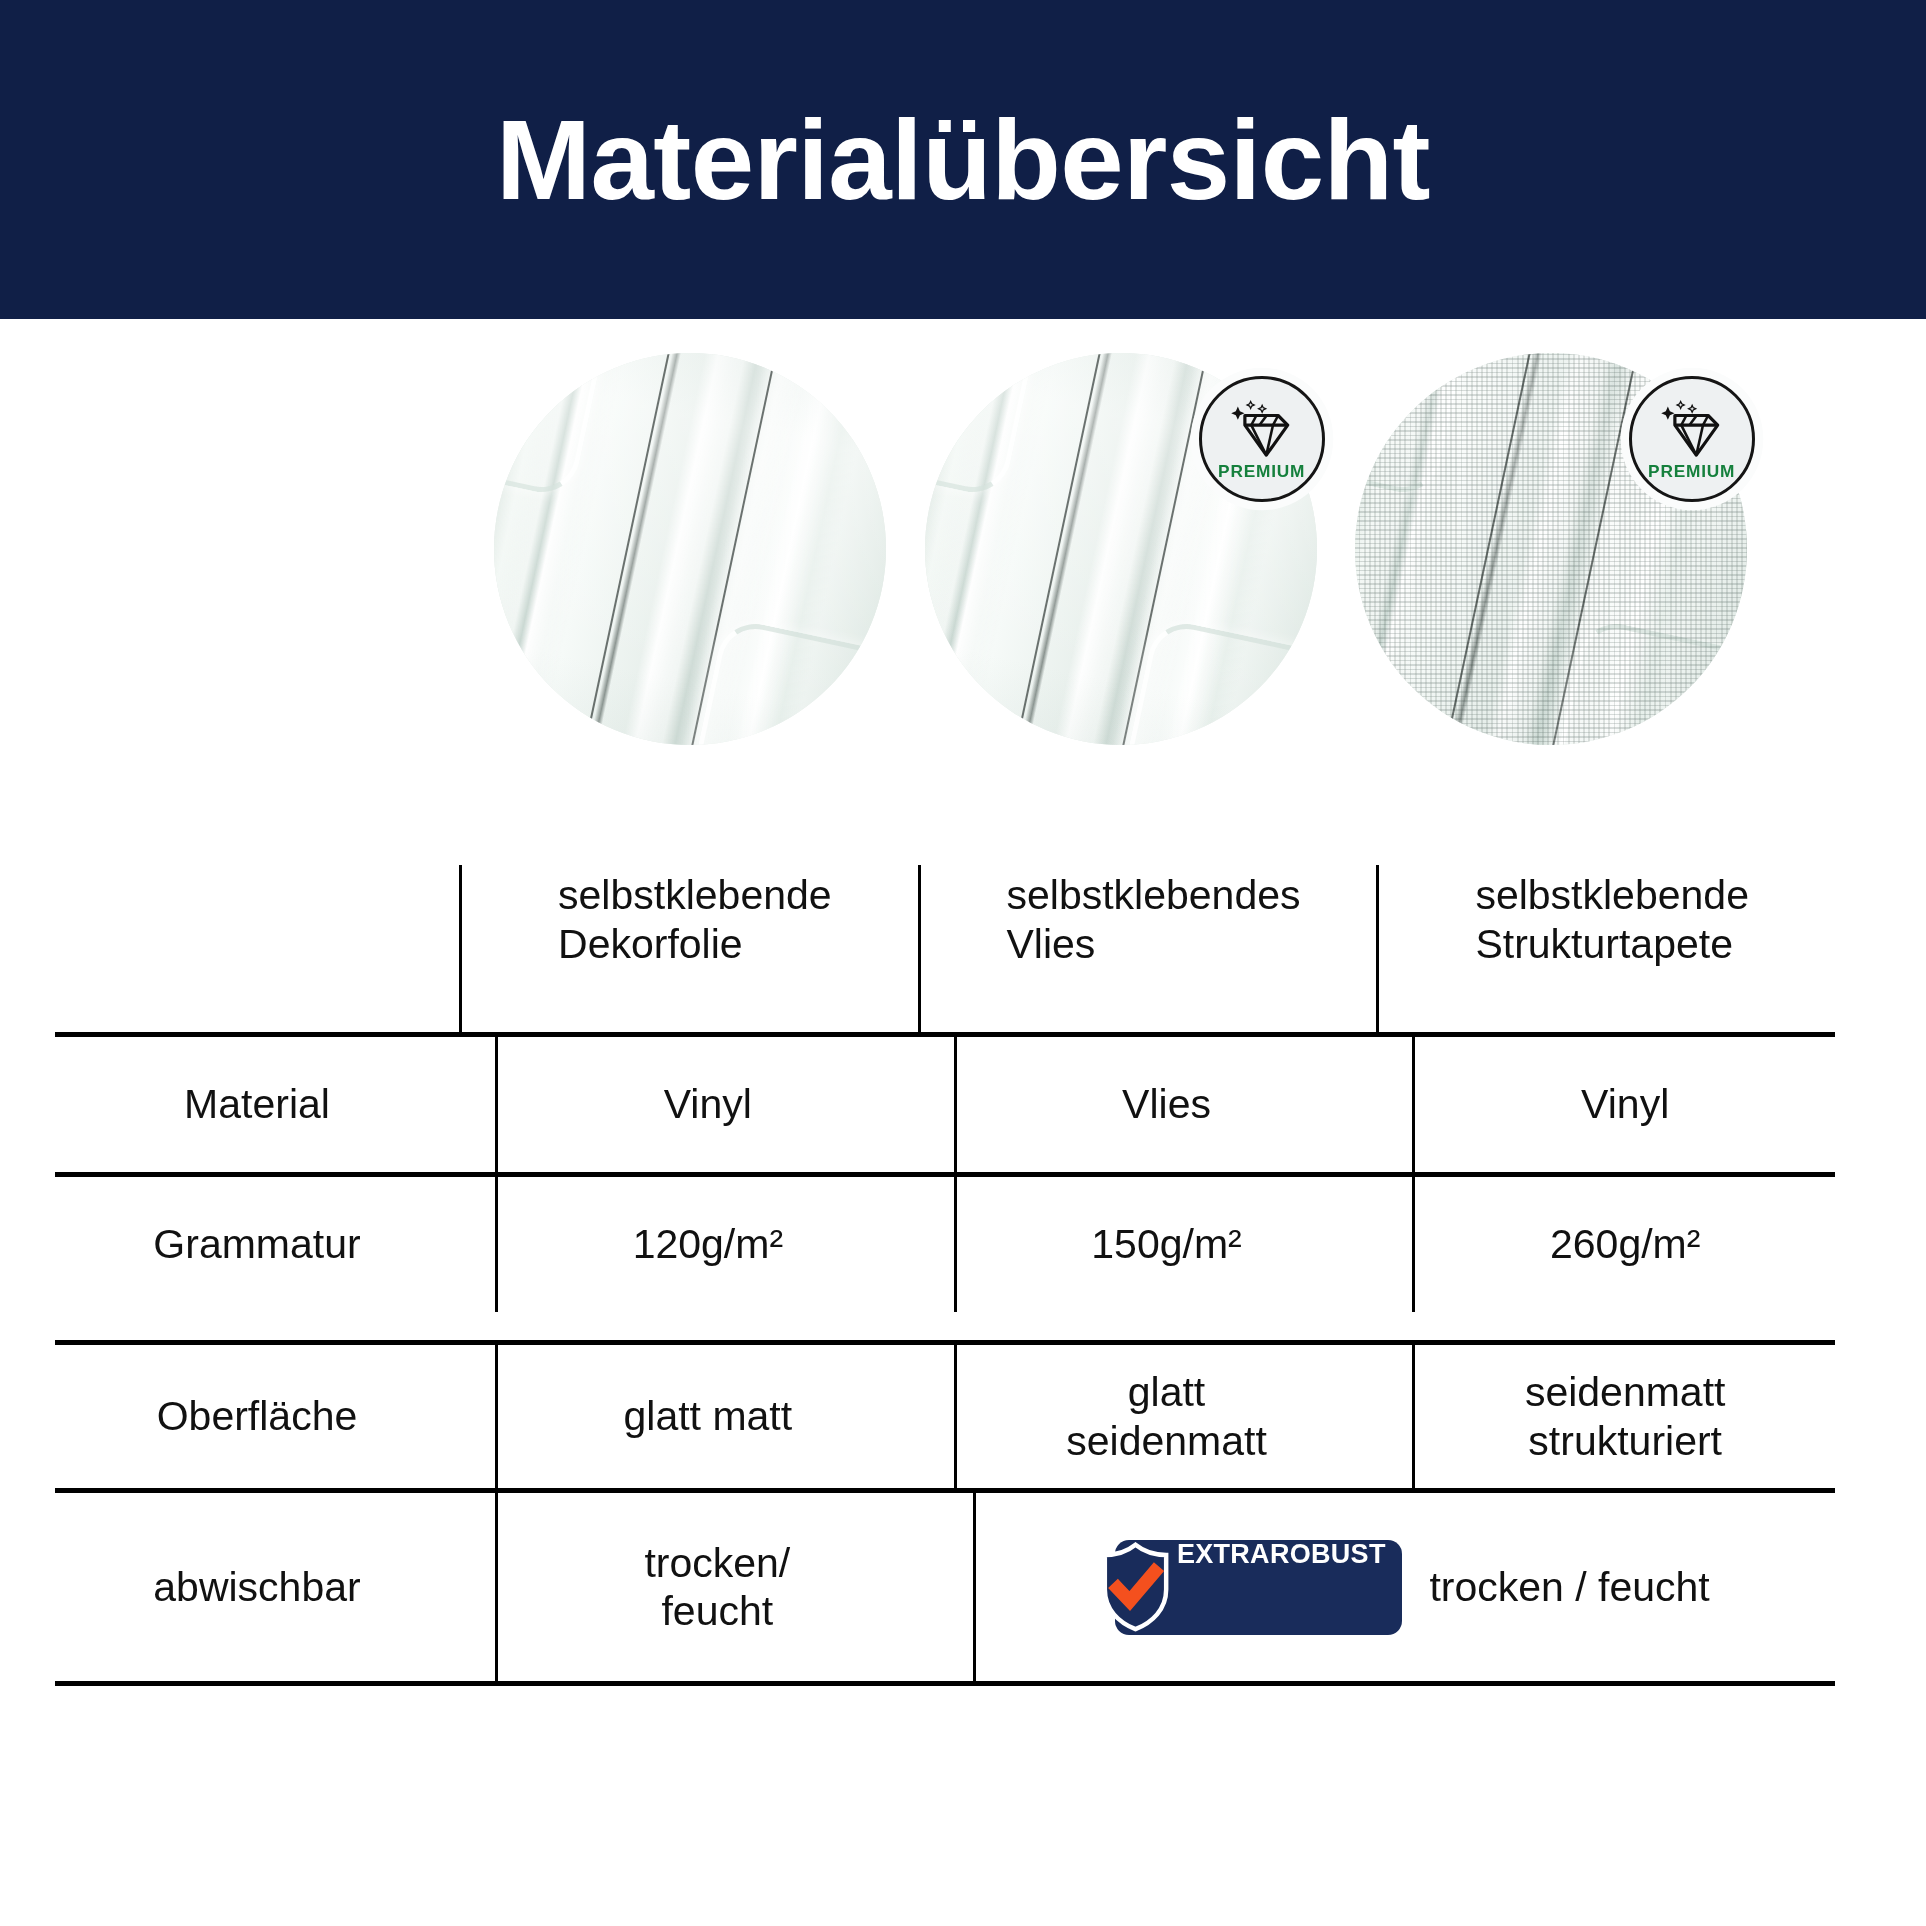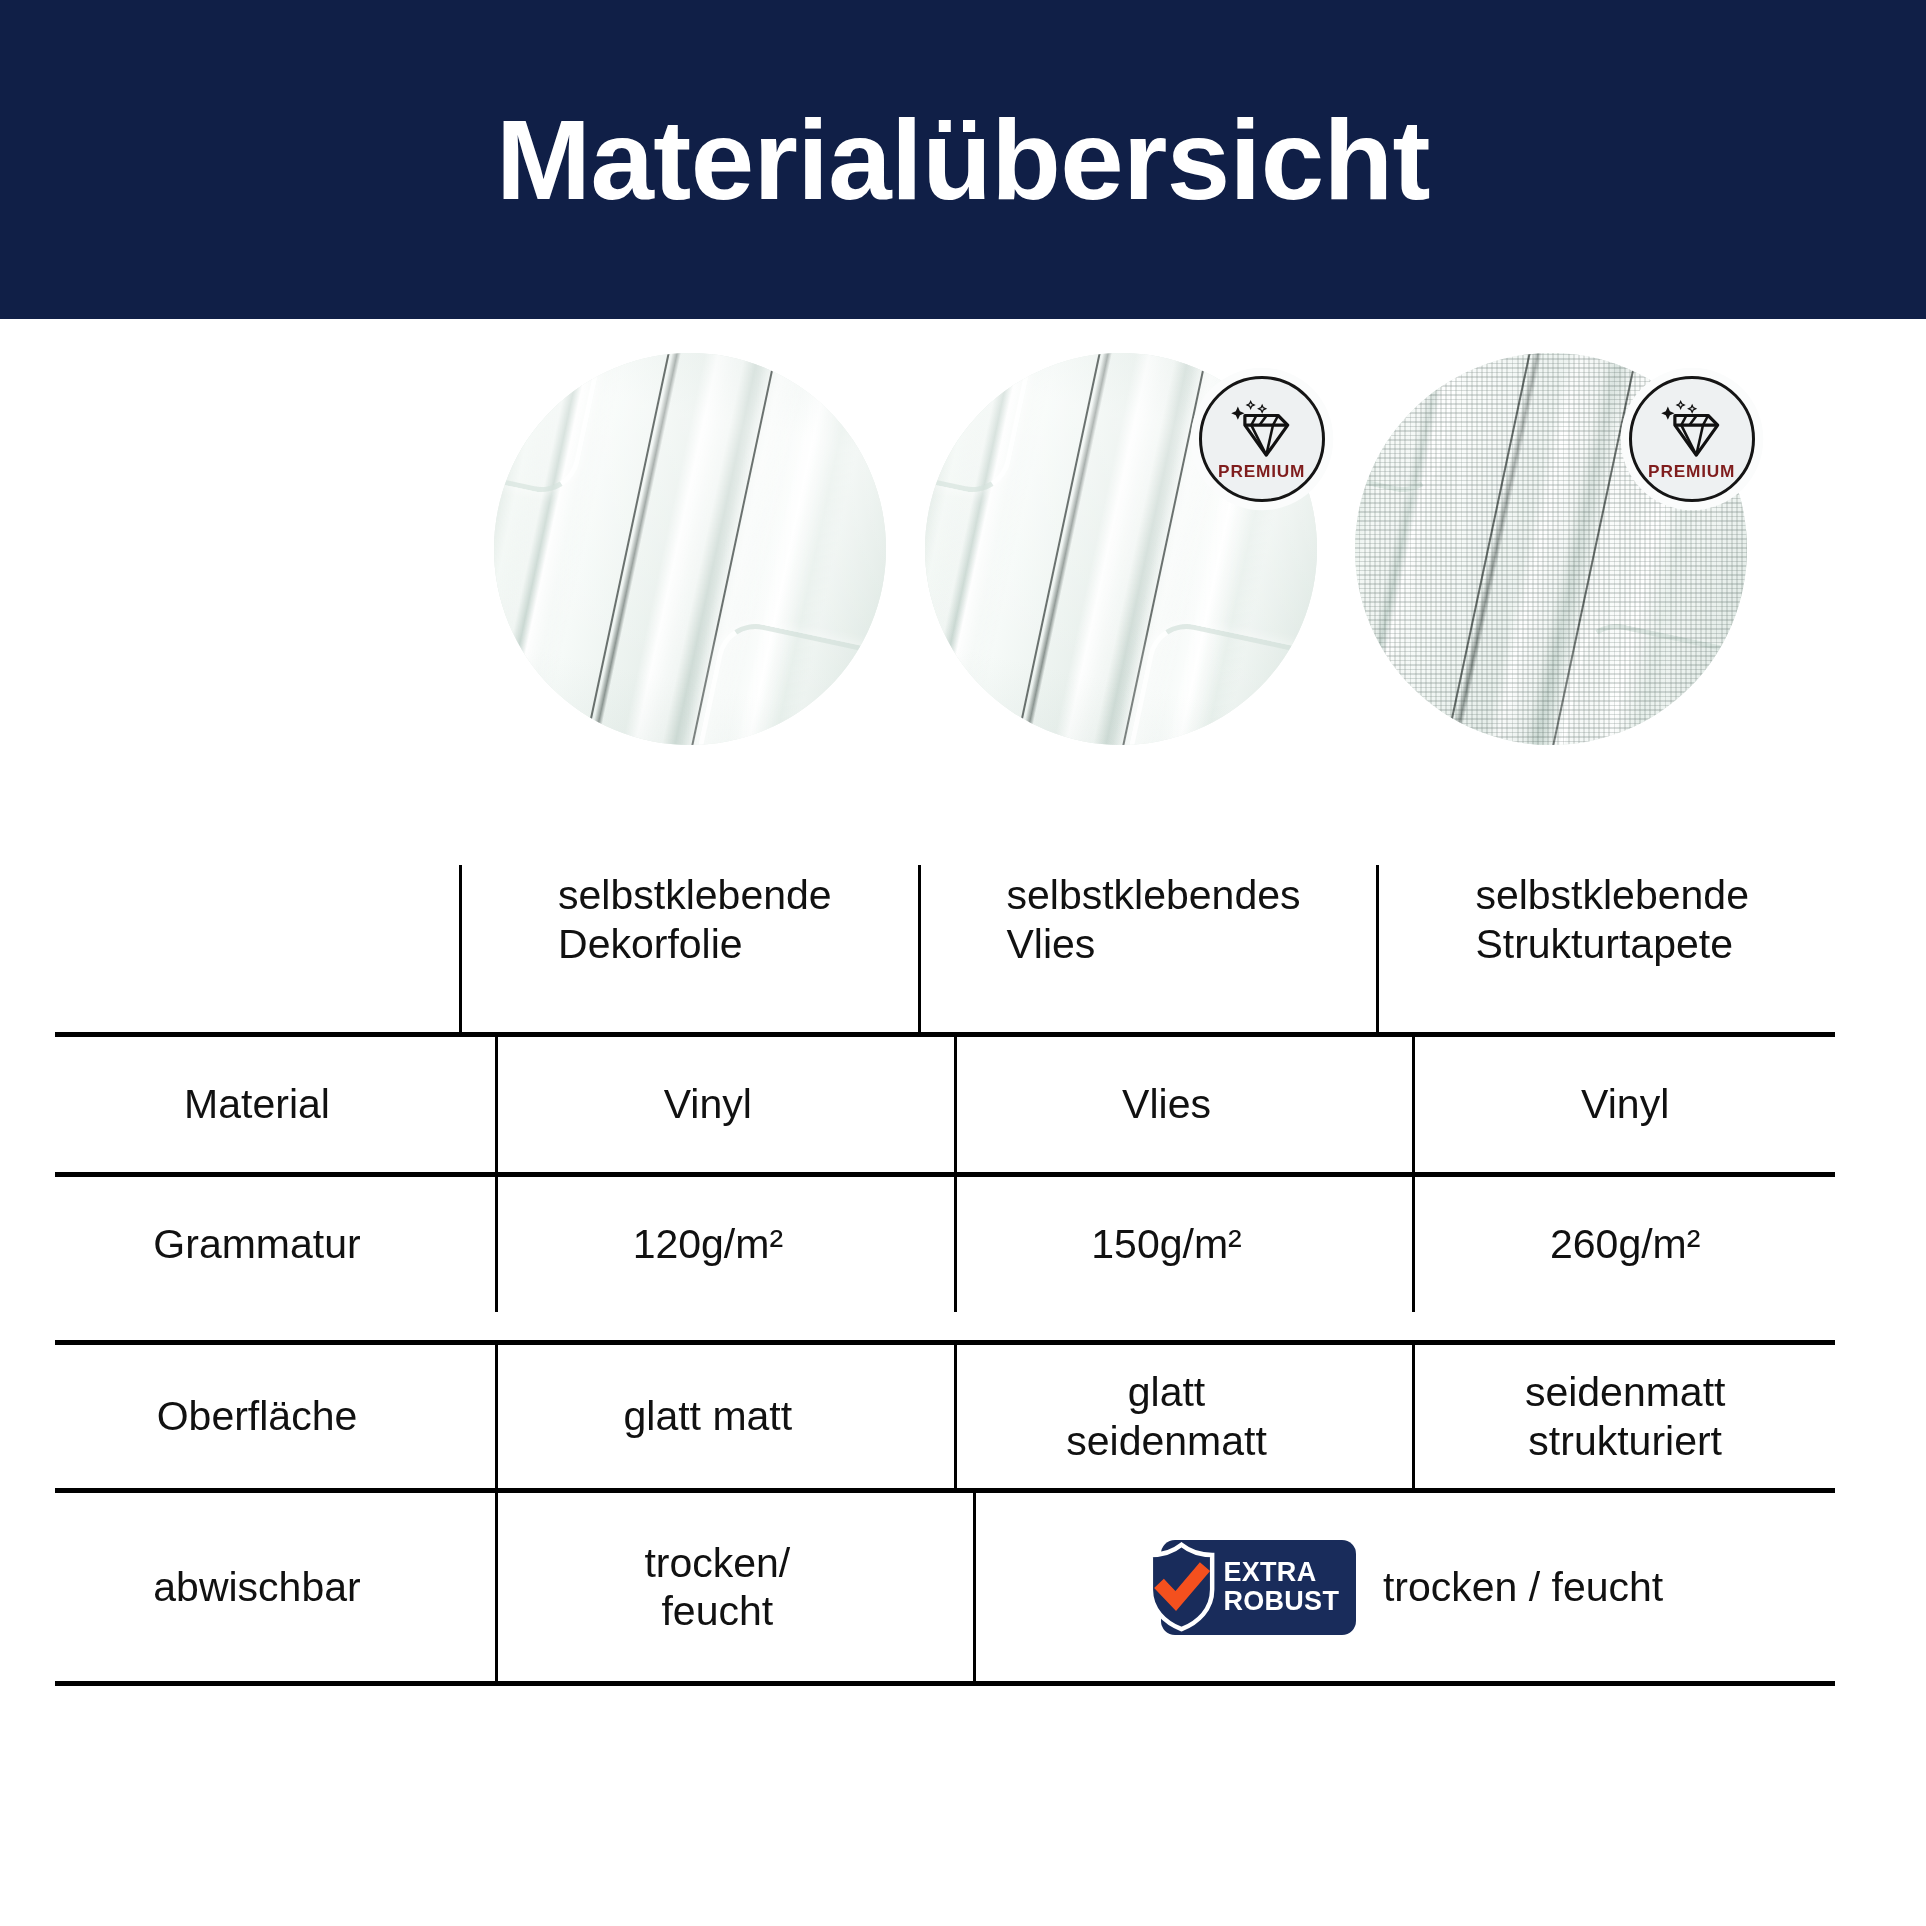--- a/index.html
+++ b/index.html
@@ -159,21 +159,21 @@
     flex-direction: column;
     align-items: center;
     justify-content: center;
     z-index: 5;
   }
   .premium-badge svg { display: block; }
   .premium-label {
     font-size: 17.3px;
     font-weight: bold;
     letter-spacing: 0.8px;
-    color: #7f1d1d;
+    color: #15803d;
     margin-top: 3.9px;
   }
 
   
   #spec-table {
     position: absolute;
     left: 55px; top: 865px;
     width: 1780px;
   }
   .trow {
@@ -228,21 +228,21 @@
     align-items: center;
     height: 96px;
     flex: 0 0 auto;
   }
   .er-plate {
     position: relative;
     height: 95px;
     background: #192C5B;
     border-radius: 14px;
     display: flex;
-    flex-direction: column;
+    flex-direction: row;
     align-items: flex-start;
     justify-content: center;
     padding: 0 16.7px 0 62px;
     margin-left: 14px;
   }
   .er-line {
     color: #ffffff;
     font-size: 27px;
     font-weight: bold;
     letter-spacing: 0.3px;

